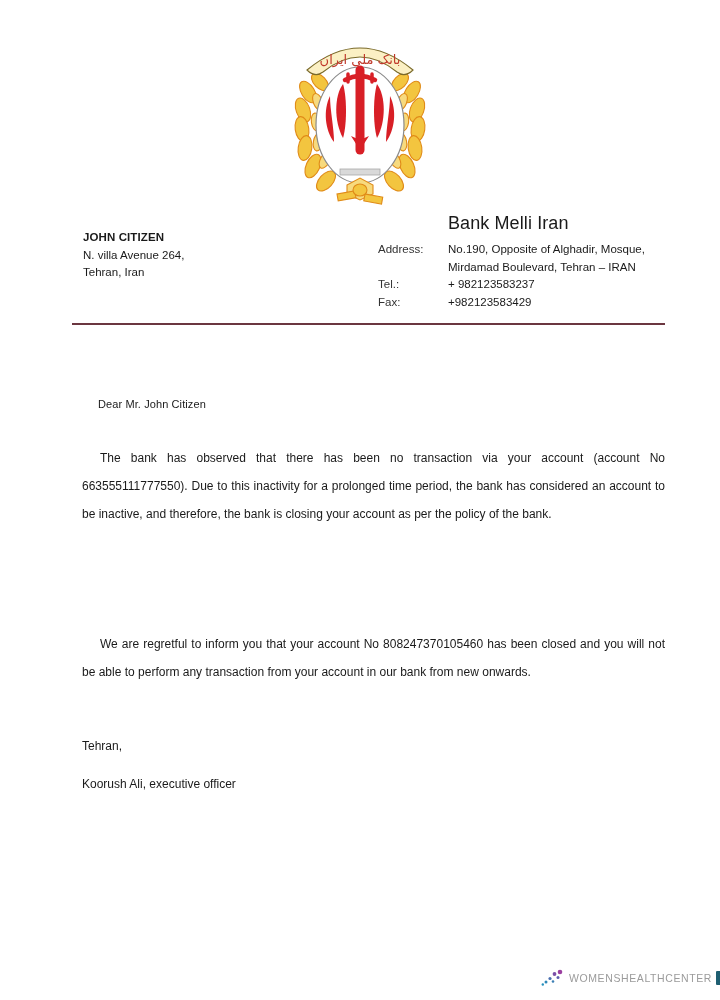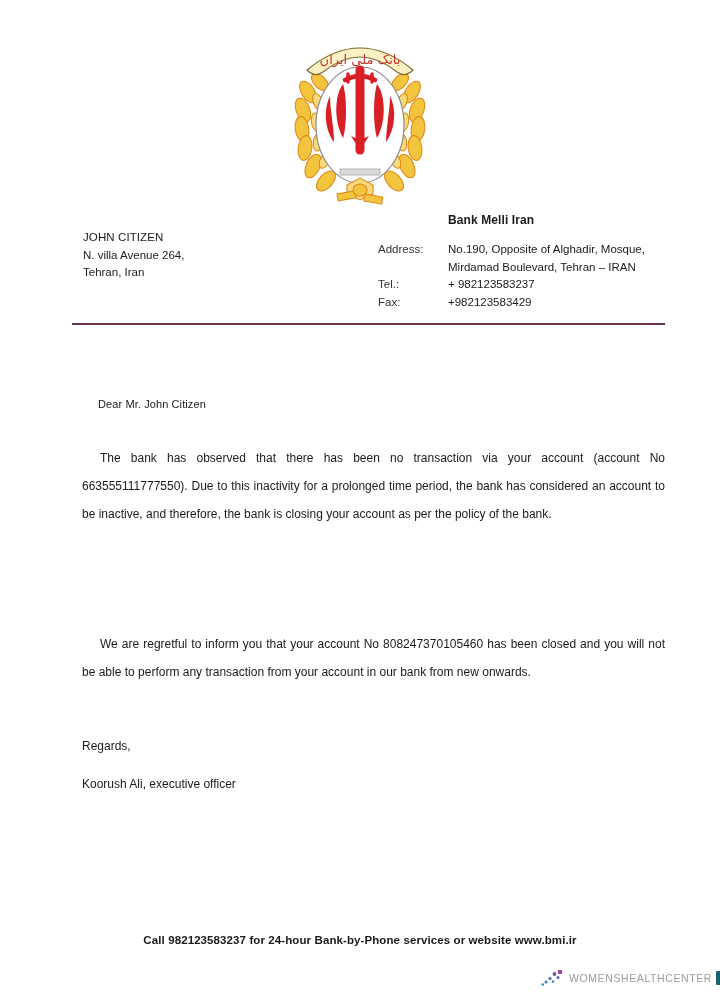--- a/index.html
+++ b/index.html
@@ -36,31 +36,31 @@
   .recipient {
     position: absolute;
     left: 83px;
     top: 229px;
     width: 260px;
     font-size: 11.5px;
     line-height: 17.5px;
     color: #1a1a1a;
   }
   .recipient .name {
-    font-weight: normal;
+    font-weight: bold;
     letter-spacing: 0.1px;
   }
 
   
   .bank-title {
     position: absolute;
     left: 448px;
     top: 213px;
-    font-size: 12px;
-    font-weight: bold;
+    font-size: 18px;
+    font-weight: normal;
     letter-spacing: 0.1px;
   }
   .bank-labels {
     position: absolute;
     left: 378px;
     top: 241px;
     font-size: 11.5px;
     line-height: 17.6px;
     color: #333333;
   }
@@ -249,24 +249,23 @@
   </div>
 
   <div class="divider"></div>
 
   <div class="salutation">Dear Mr. John Citizen</div>
 
   <div class="para p1"><span class="indent"></span><span>The bank has observed that there has been no transaction via your account (account No 663555111777550). Due to this inactivity for a prolonged time period, the bank has considered an account to be inactive, and therefore, the bank is closing your account as per the policy of the bank.</span></div>
 
   <div class="para p2"><span class="indent"></span><span>We are regretful to inform you that your account No 808247370105460 has been closed and you will not be able to perform any transaction from your account in our bank from new onwards.</span></div>
 
-  <div class="regards">Regards,</div>
+  <div class="regards">Tehran,</div>
   <div class="signer">Koorush Ali, executive officer</div>
 
-  <div class="footer">Call  982123583237 for 24-hour Bank-by-Phone services or website www.bmi.ir</div>
 
   <div class="watermark">
     <svg class="wm-dots" viewBox="0 0 24 20" xmlns="http://www.w3.org/2000/svg">
       <circle cx="19" cy="4" r="2.3" fill="#9b3fa0"></circle>
       <circle cx="13.5" cy="6" r="1.9" fill="#7b4fa8"></circle>
       <circle cx="17" cy="9.5" r="1.5" fill="#5f5fae"></circle>
       <circle cx="9" cy="10.5" r="1.6" fill="#4a6fb0"></circle>
       <circle cx="12" cy="13.5" r="1.3" fill="#3c7fb4"></circle>
       <circle cx="5" cy="14" r="1.5" fill="#2e88b8"></circle>
       <circle cx="1.8" cy="16.5" r="1.2" fill="#2590bd"></circle>

